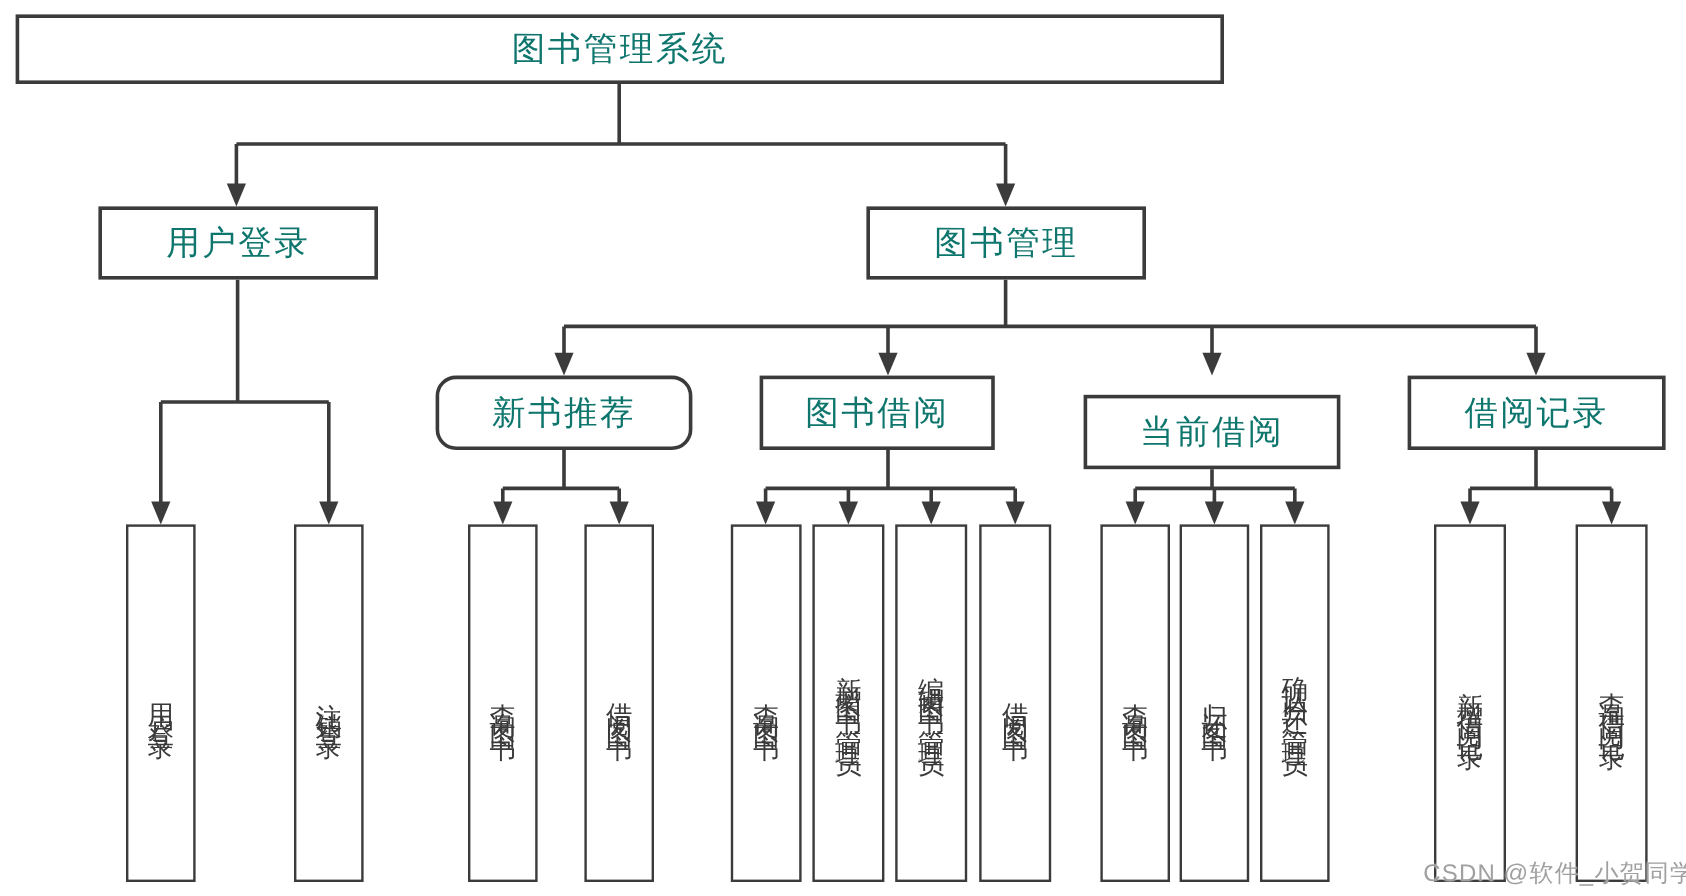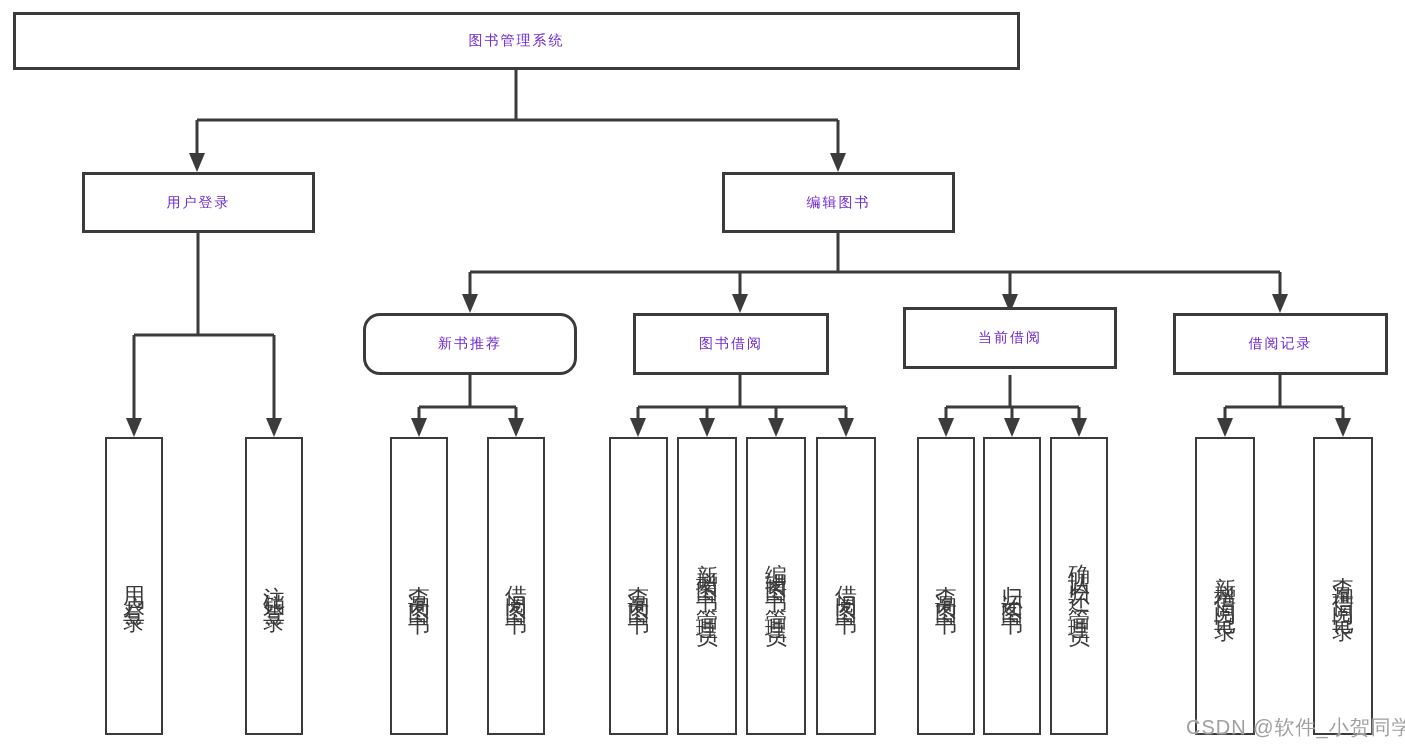--- a/index.html
+++ b/index.html
@@ -19,22 +19,22 @@
   .box {
     position: absolute;
     box-sizing: border-box;
     background: #ffffff;
     border: 3px solid #3b3b3b;
     display: flex;
     align-items: center;
     justify-content: center;
   }
   .hlabel {
-    font-size: 14px;
-    color: #6d28d9;
+    font-size: 28px;
+    color: #0f766e;
     letter-spacing: 2px;
     white-space: nowrap;
   }
   .leaf {
     top: 437px;
     height: 298px;
     border-width: 2.5px;
   }
   .vlabel {
     writing-mode: vertical-rl;
@@ -95,30 +95,30 @@
   </svg>
 
   <div class="box" style="left:13px; top:12px; width:1007px; height:58px;">
     <span class="hlabel">图书管理系统</span>
   </div>
 
   <div class="box" style="left:82px; top:172px; width:233px; height:61px;">
     <span class="hlabel">用户登录</span>
   </div>
   <div class="box" style="left:722px; top:172px; width:233px; height:61px;">
-    <span class="hlabel">编辑图书</span>
+    <span class="hlabel">图书管理</span>
   </div>
 
   <div class="box" style="left:363px; top:313px; width:214px; height:62px;border-radius:17px;">
     <span class="hlabel">新书推荐</span>
   </div>
   <div class="box" style="left:633px; top:313px; width:196px; height:62px;">
     <span class="hlabel">图书借阅</span>
   </div>
-  <div class="box" style="left:903px; top:307px; width:214px; height:62px;">
+  <div class="box" style="left:903px; top:329px; width:214px; height:62px;">
     <span class="hlabel">当前借阅</span>
   </div>
   <div class="box" style="left:1173px; top:313px; width:215px; height:62px;">
     <span class="hlabel">借阅记录</span>
   </div>
 
   <div class="box leaf" style="left:105px; width:58px;">
     <span class="vlabel">用户登录</span>
   </div>
   <div class="box leaf" style="left:245px; width:58px;">

